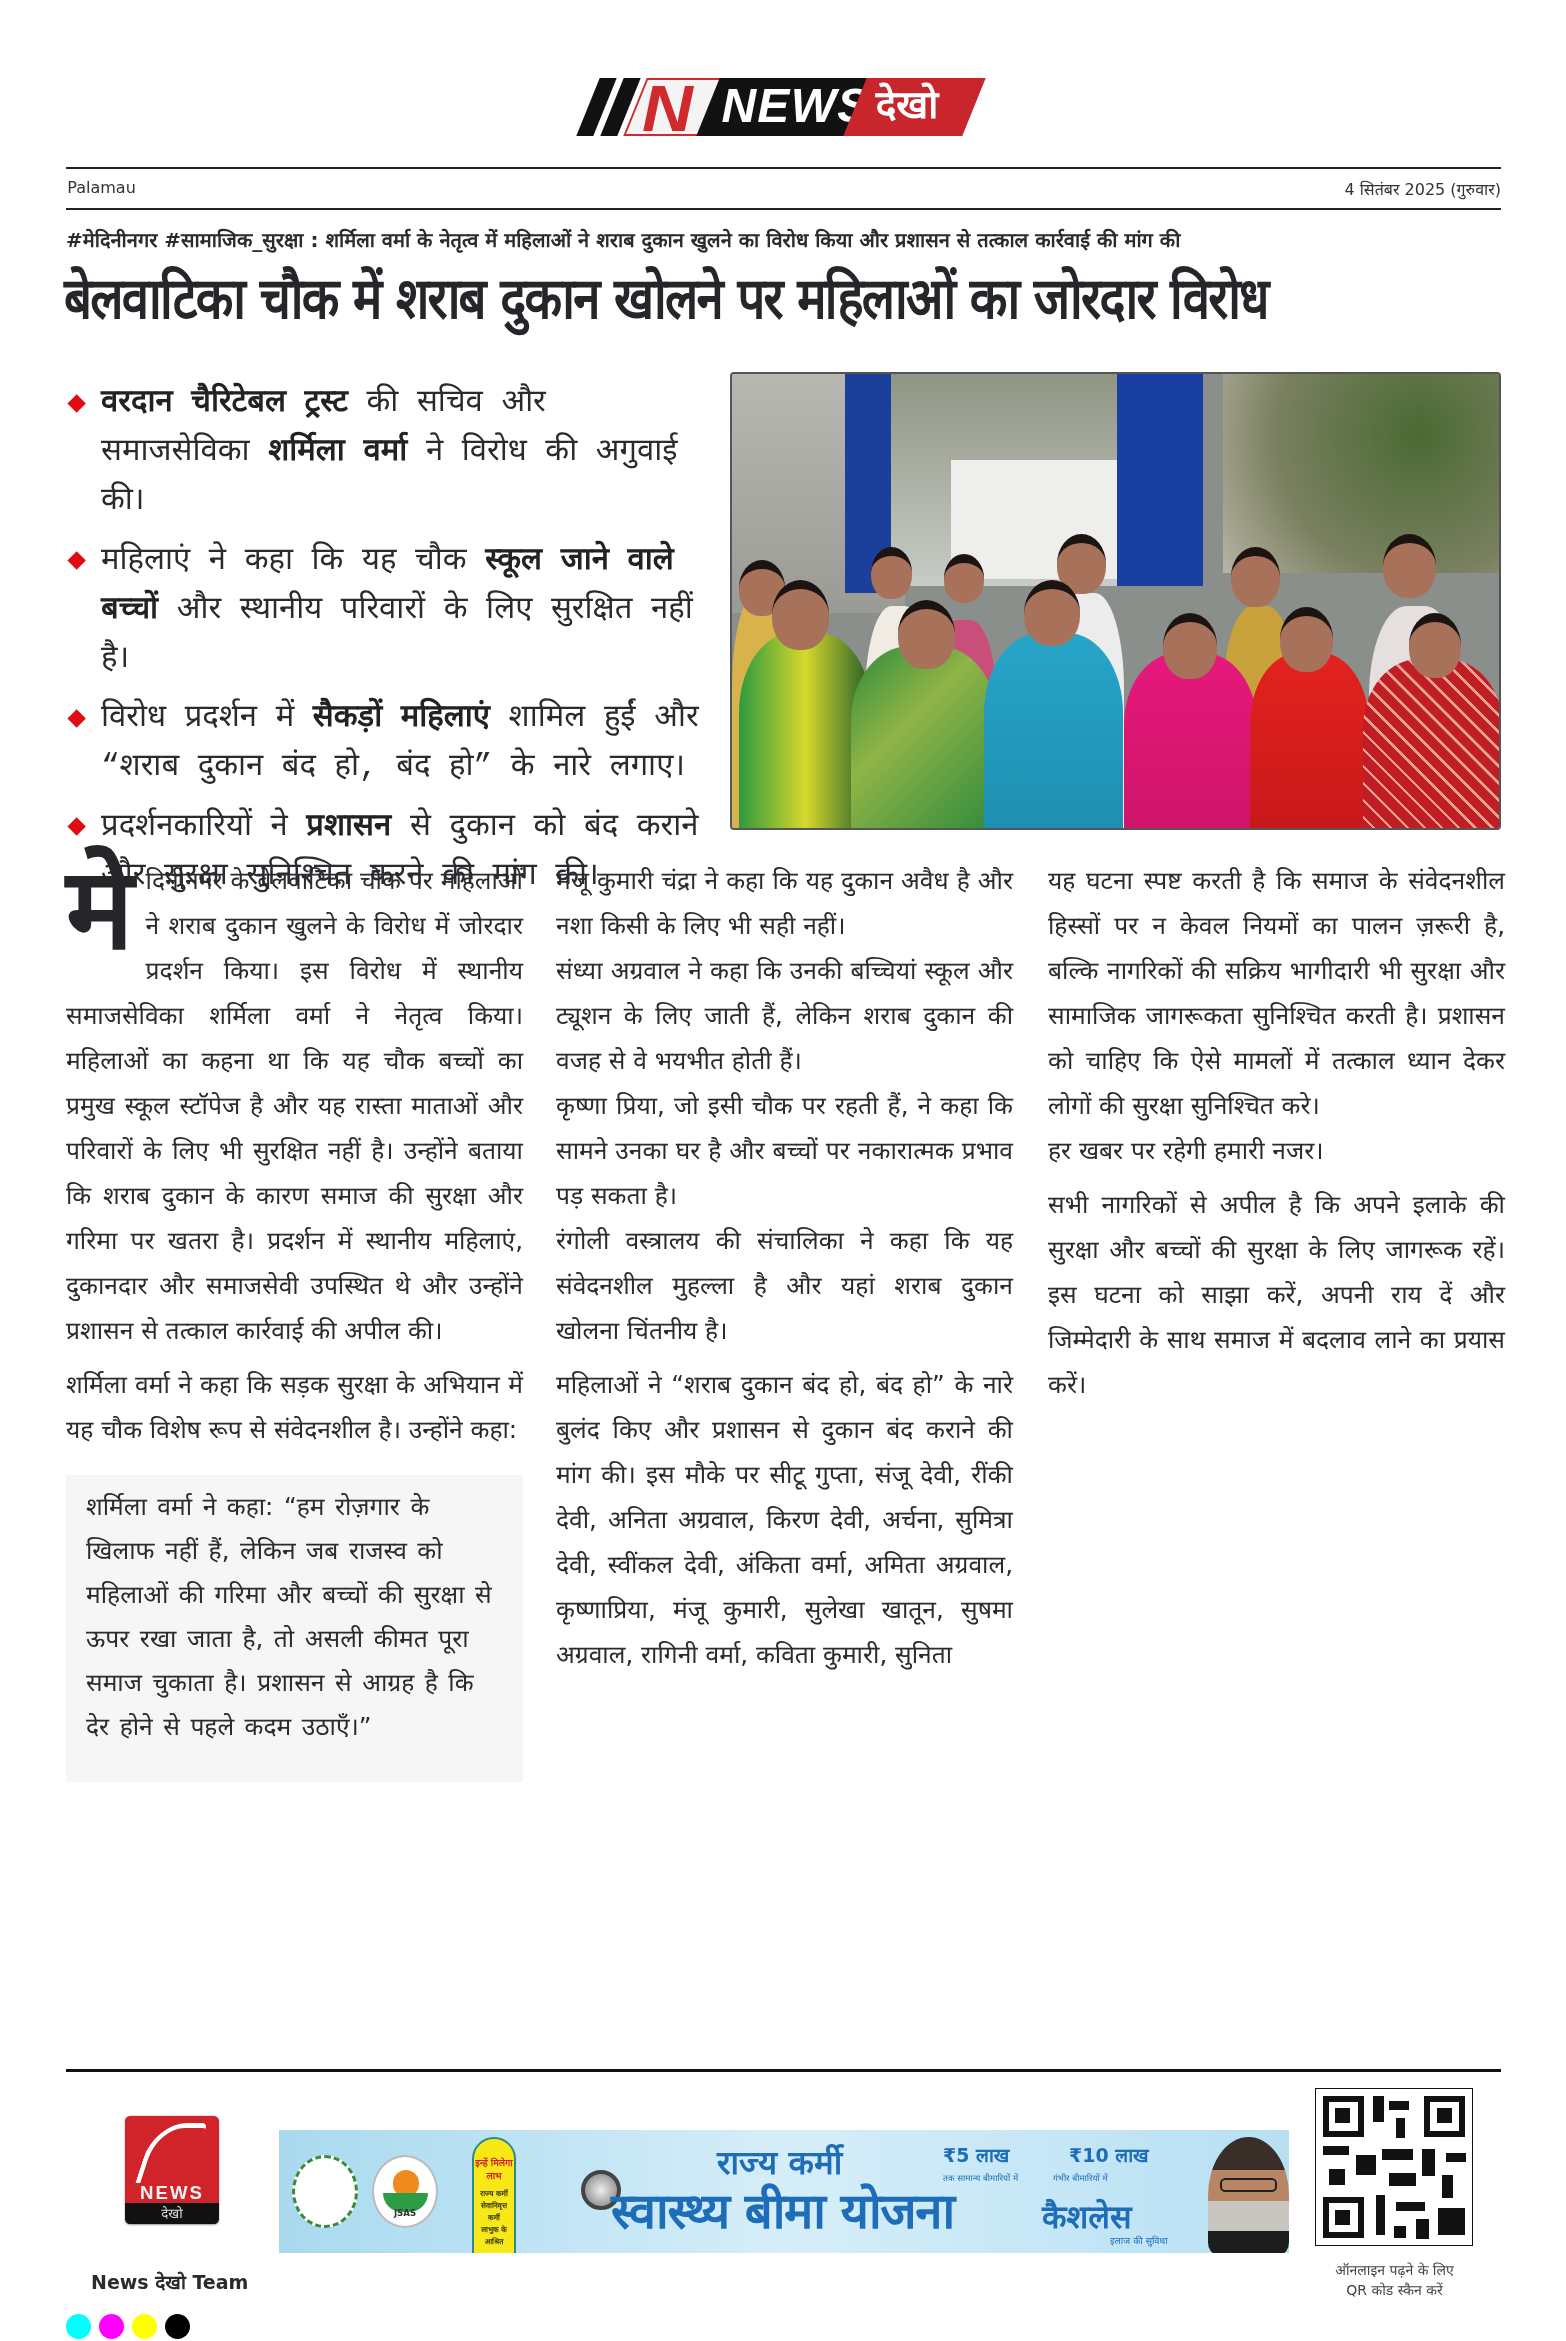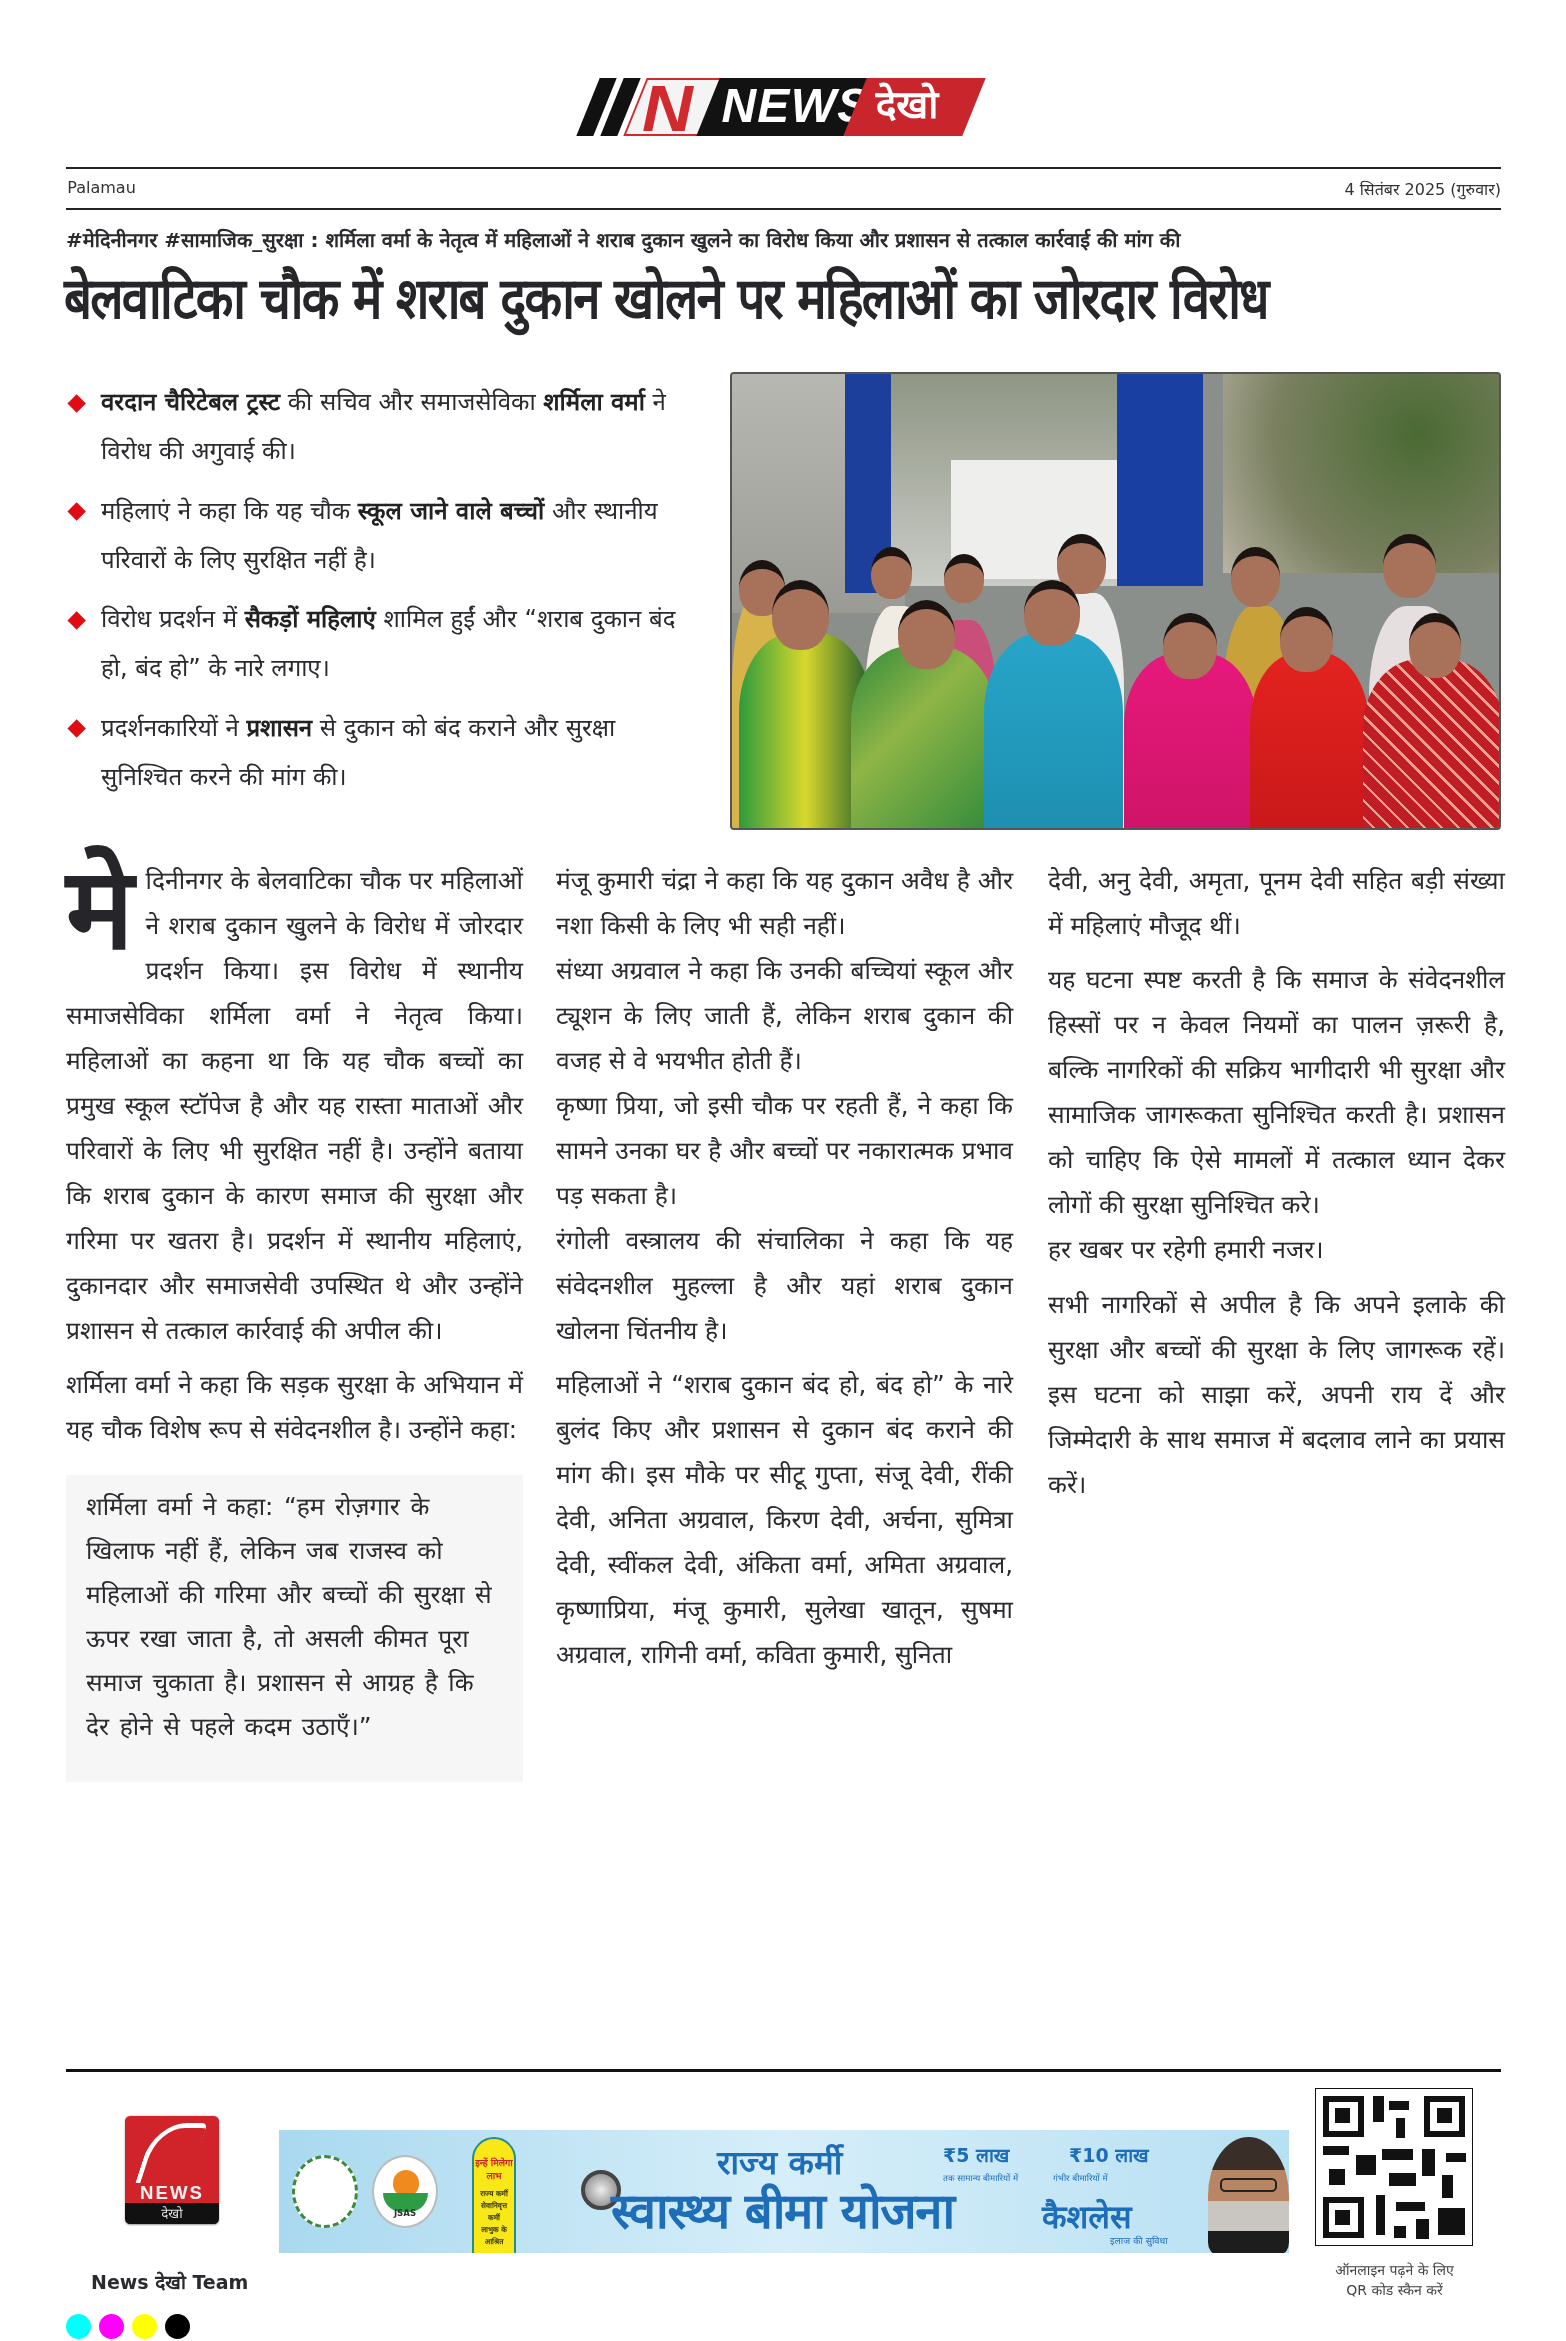--- a/index.html
+++ b/index.html
@@ -21,21 +21,21 @@
   .rule { position: absolute; left: 66px; width: 1435px; background: #222; }
   .dateline { position: absolute; left: 66px; top: 173px; width: 1435px; height: 36px; font-size: 16px; color: #333; }
   .dateline .loc { position: absolute; left: 1.3px; top: 5.3px; }
   .dateline .date { position: absolute; right: 0; top: 5.3px; }
 
   .kicker { position: absolute; left: 66px; top: 226px; width: 1435px; font-size: 20px; font-weight: 700; color: #2b2b2f; white-space: nowrap; }
   .headline { position: absolute; left: 64px; top: 264px; width: 1447px; font-size: 57px; font-weight: 700; color: #26262a; white-space: nowrap; letter-spacing: -2px; transform: scaleX(0.86); transform-origin: left top; line-height: 1.2; }
 
   
   .bullets { position: absolute; left: 66px; top: 378px; width: 637px; }
-  .bullet { position: relative; padding-left: 35px; font-size: 24px; line-height: 49px; margin-bottom: 10.6px; color: #2b2b2f; }
+  .bullet { position: relative; padding-left: 35px; font-size: 31px; line-height: 49px; margin-bottom: 10.6px; color: #2b2b2f; font-family: Liberation Mono, monospace; }
   .bullet .diamond { position: absolute; left: 4px; top: 18.6px; width: 13.3px; height: 13.3px; background: #e00c13; transform: rotate(45deg); }
   .bullet b { font-weight: 700; color: #222; }
 
   
   .photo { position: absolute; left: 730px; top: 372px; width: 771px; height: 458px; border: 2.7px solid #555; border-radius: 4px; overflow: hidden; background: #8a8f8c; }
   .photo .bg-wall { position: absolute; left: 0; top: 0; width: 173px; height: 239px; background: linear-gradient(#b7b8b2, #9a9b95); }
   .photo .bg-blue1 { position: absolute; left: 113px; top: 0; width: 46px; height: 219px; background: #1c3f9c; }
   .photo .bg-shop { position: absolute; left: 159px; top: 0; width: 226px; height: 212px; background: linear-gradient(#8f9684, #c9cbc6); }
   .photo .bg-board { position: absolute; left: 219px; top: 86px; width: 166px; height: 119px; background: #eeeeec; }
   .photo .bg-blue2 { position: absolute; left: 385px; top: 0; width: 86px; height: 212px; background: #1a3fa3; }
@@ -182,21 +182,20 @@
 
 <div class="col col2">
   <p class="tight">मंजू कुमारी चंद्रा ने कहा कि यह दुकान अवैध है और नशा किसी के लिए भी सही नहीं।</p>
   <p class="tight">संध्या अग्रवाल ने कहा कि उनकी बच्चियां स्कूल और ट्यूशन के लिए जाती हैं, लेकिन शराब दुकान की वजह से वे भयभीत होती हैं।</p>
   <p class="tight">कृष्णा प्रिया, जो इसी चौक पर रहती हैं, ने कहा कि सामने उनका घर है और बच्चों पर नकारात्मक प्रभाव पड़ सकता है।</p>
   <p>रंगोली वस्त्रालय की संचालिका ने कहा कि यह संवेदनशील मुहल्ला है और यहां शराब दुकान खोलना चिंतनीय है।</p>
   <p>महिलाओं ने “शराब दुकान बंद हो, बंद हो” के नारे बुलंद किए और प्रशासन से दुकान बंद कराने की मांग की। इस मौके पर सीटू गुप्ता, संजू देवी, रींकी देवी, अनिता अग्रवाल, किरण देवी, अर्चना, सुमित्रा देवी, स्वींकल देवी, अंकिता वर्मा, अमिता अग्रवाल, कृष्णाप्रिया, मंजू कुमारी, सुलेखा खातून, सुषमा अग्रवाल, रागिनी वर्मा, कविता कुमारी, सुनिता</p>
 </div>
 
 <div class="col col3">
-  <p>देवी, अनु देवी, अमृता, पूनम देवी सहित बड़ी संख्या में महिलाएं मौजूद थीं।</p>
   <p class="tight">यह घटना स्पष्ट करती है कि समाज के संवेदनशील हिस्सों पर न केवल नियमों का पालन ज़रूरी है, बल्कि नागरिकों की सक्रिय भागीदारी भी सुरक्षा और सामाजिक जागरूकता सुनिश्चित करती है। प्रशासन को चाहिए कि ऐसे मामलों में तत्काल ध्यान देकर लोगों की सुरक्षा सुनिश्चित करे।</p>
   <p>हर खबर पर रहेगी हमारी नजर।</p>
   <p>सभी नागरिकों से अपील है कि अपने इलाके की सुरक्षा और बच्चों की सुरक्षा के लिए जागरूक रहें। इस घटना को साझा करें, अपनी राय दें और जिम्मेदारी के साथ समाज में बदलाव लाने का प्रयास करें।</p>
 </div>
 
 <div class="footer-rule"></div>
 
 <div class="flogo">
   <div class="n"></div>
   <div class="news">NEWS</div>

